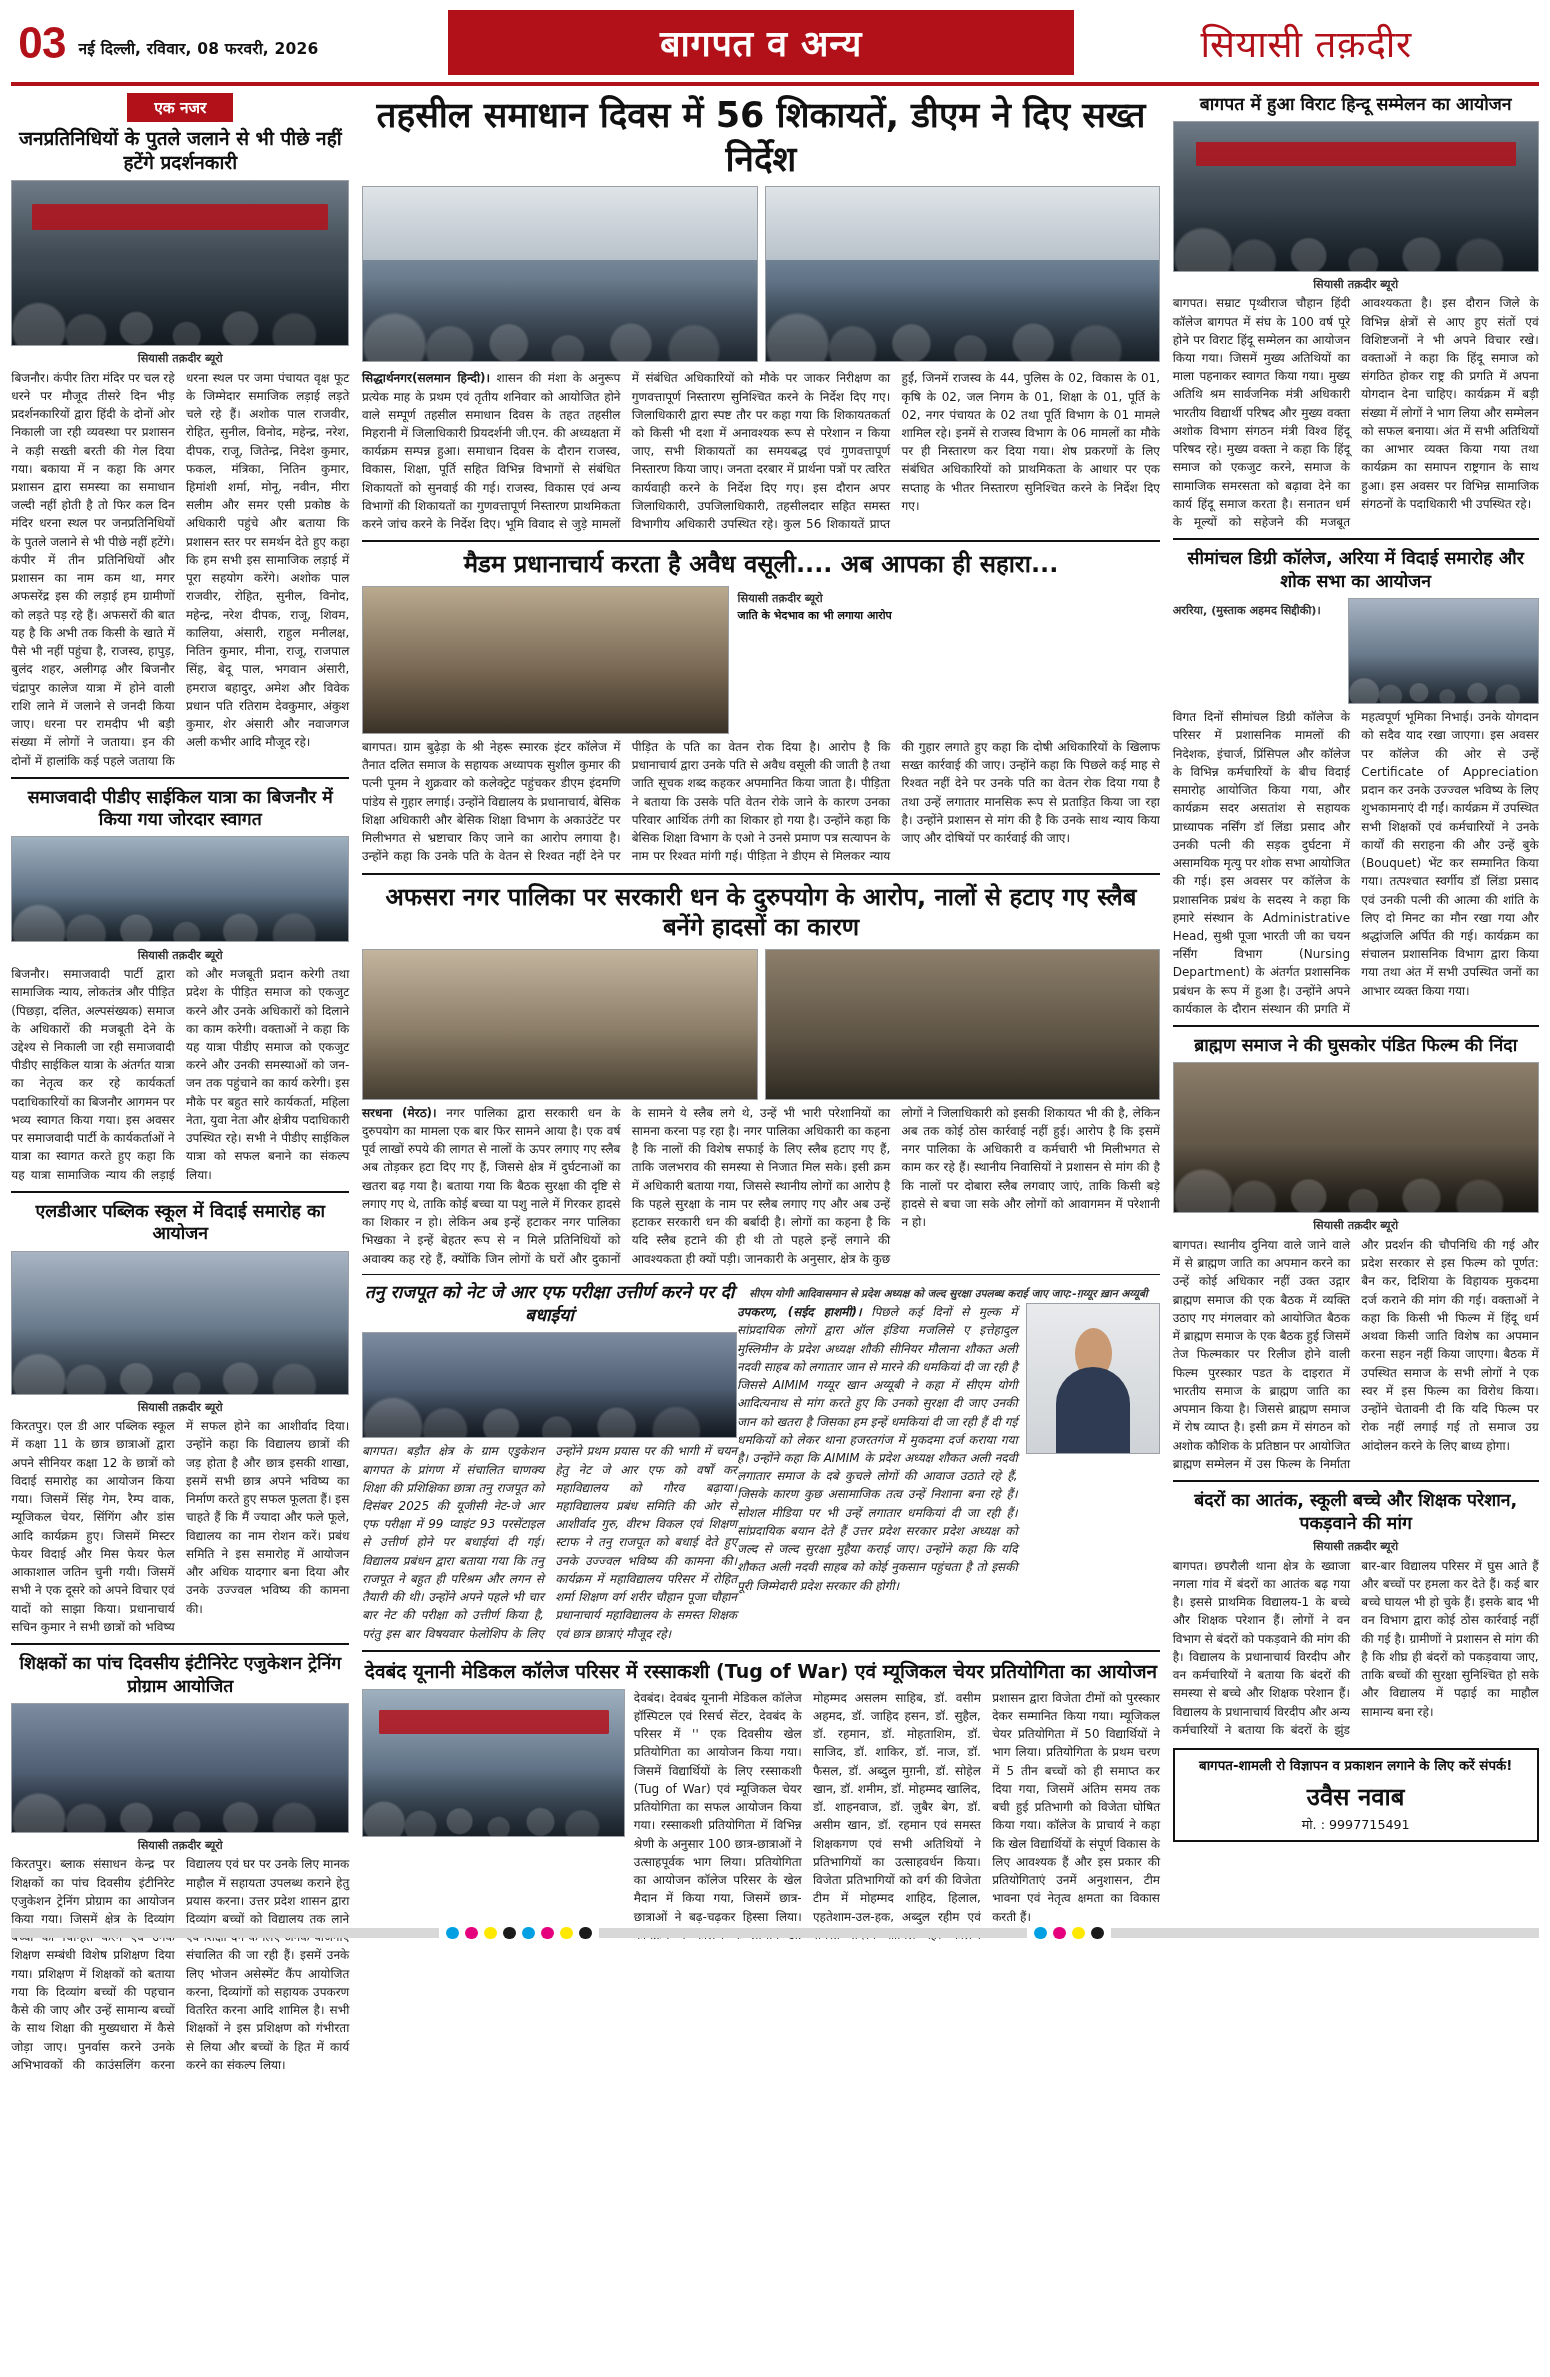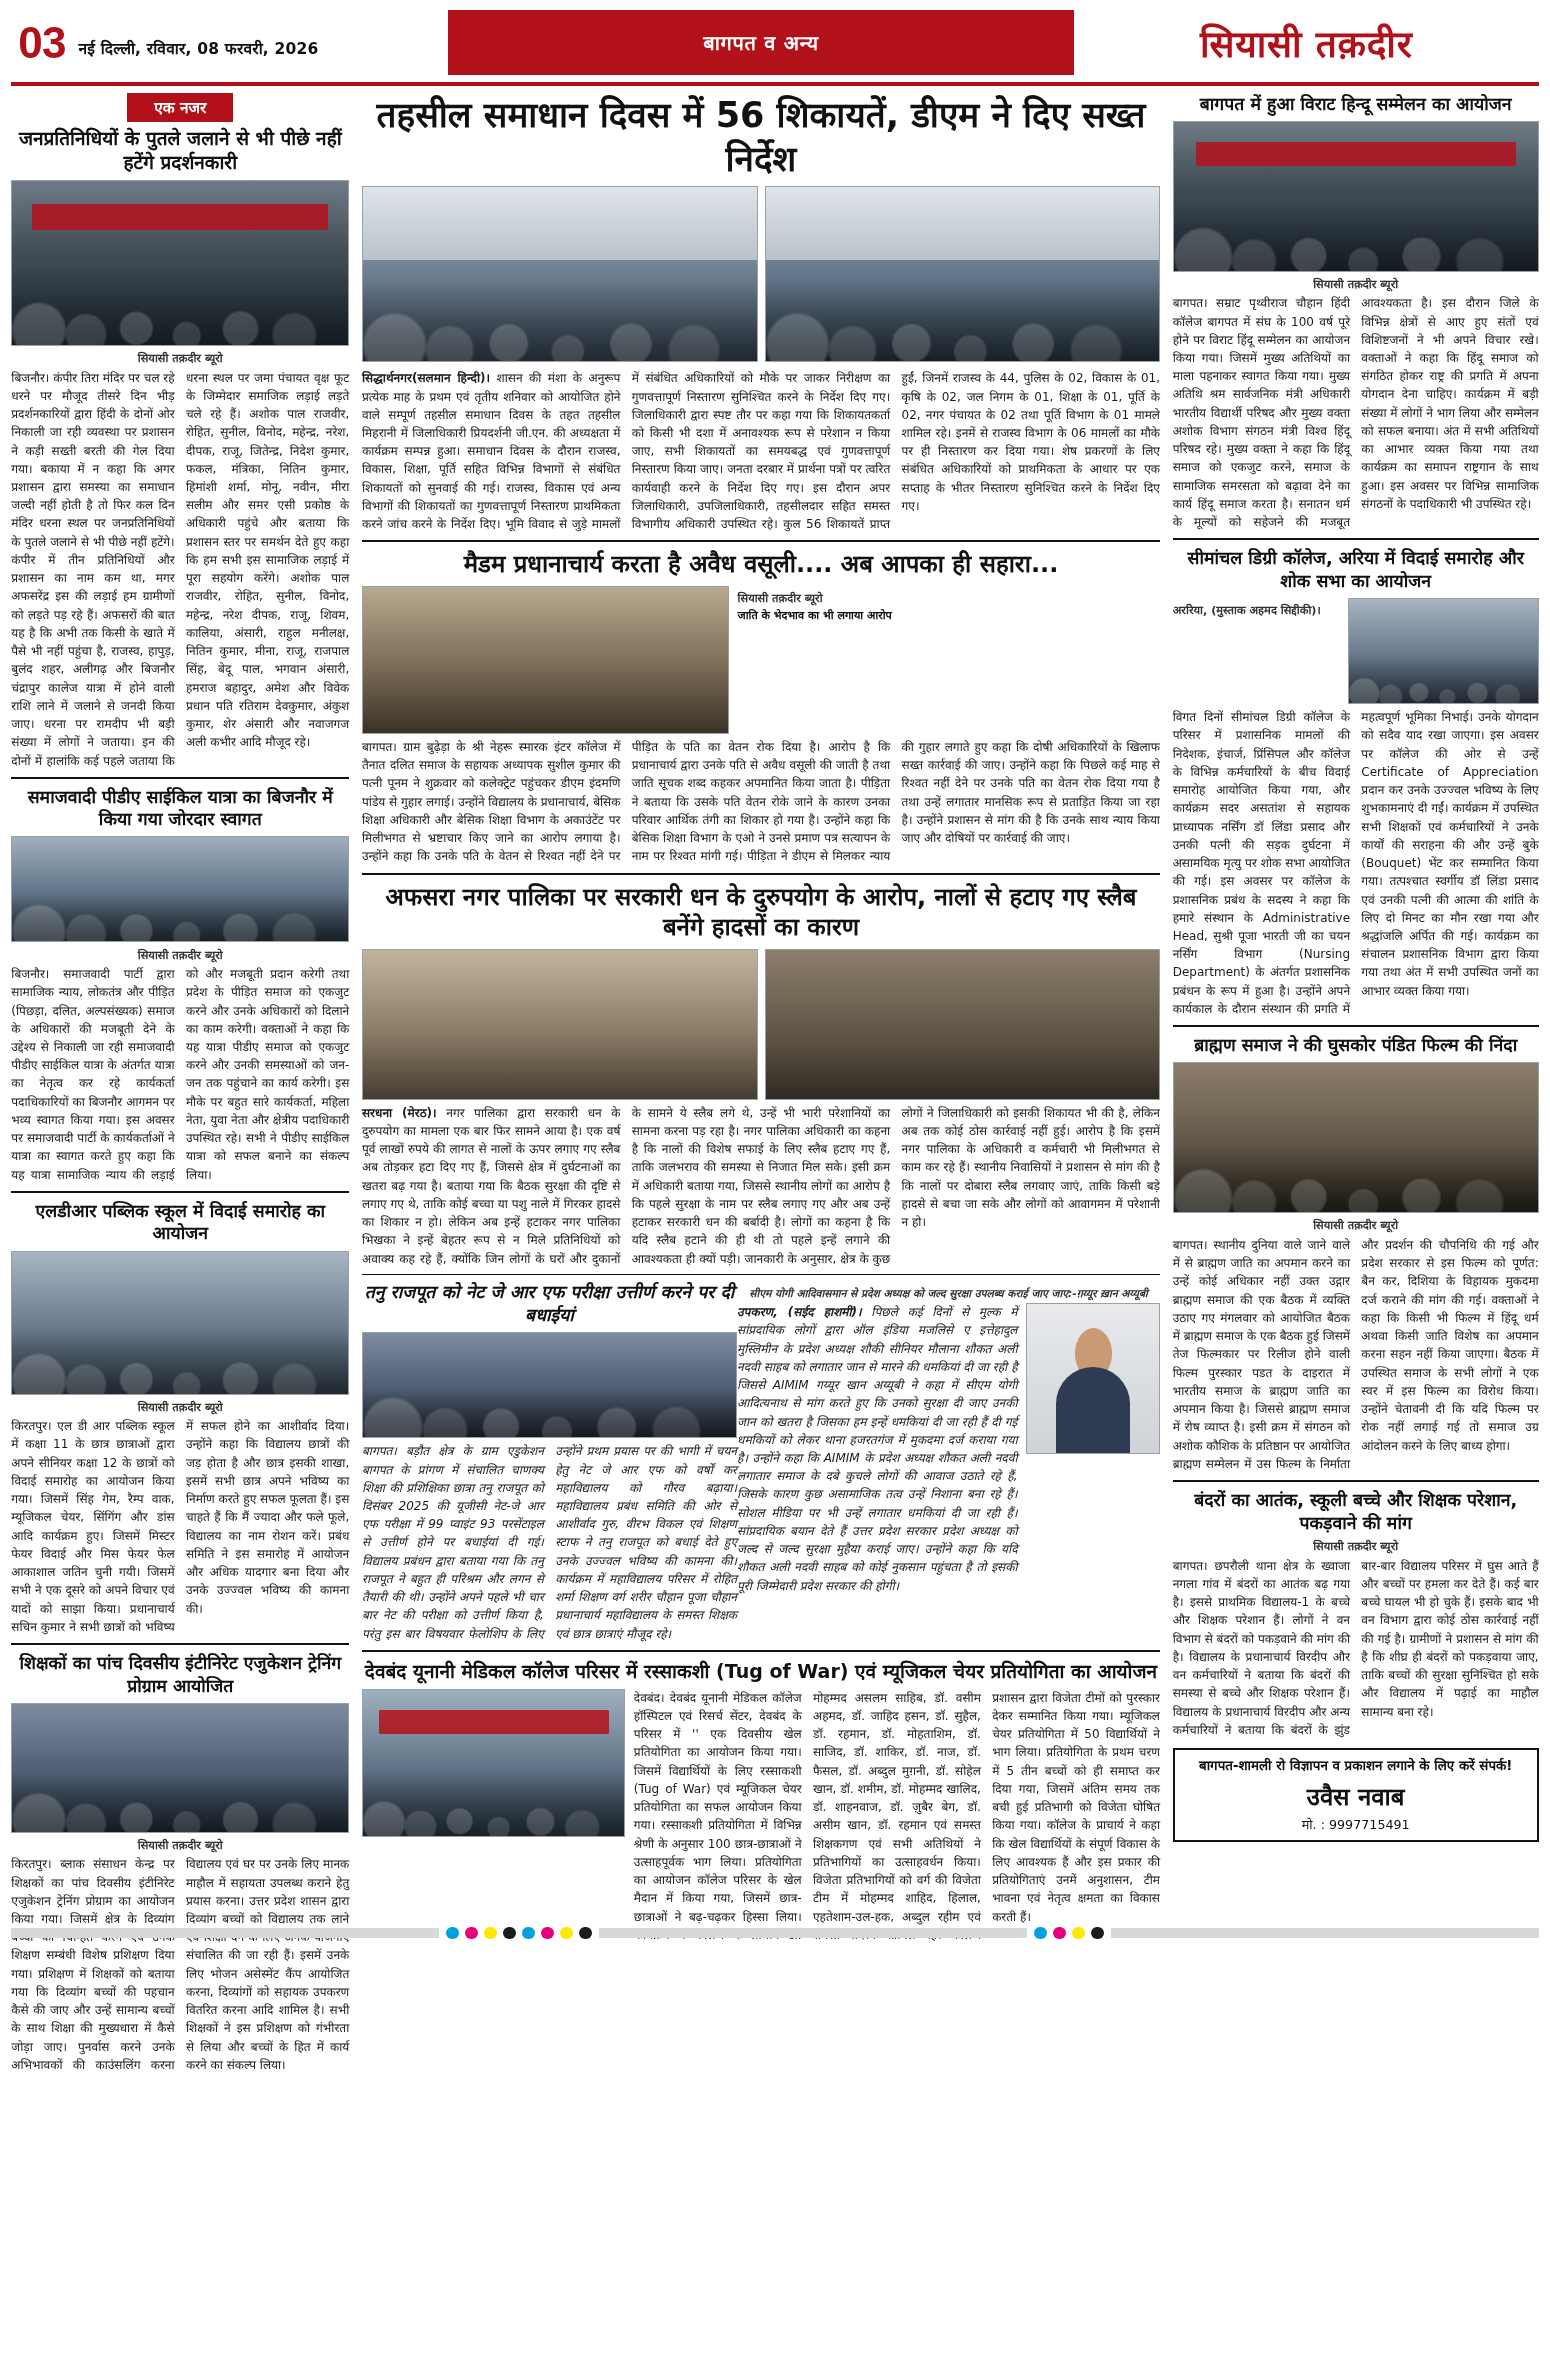--- a/index.html
+++ b/index.html
@@ -37,27 +37,27 @@
   }
   .mh-date {
     font-size: 15.5px; color: #111; font-weight: bold;
     letter-spacing: 0.2px; padding-top: 11.3px;
   }
   .mh-center {
     flex: 1;
     background: #b3111a;
     color: #fff;
     display: flex; align-items: center; justify-content: center;
-    font-size: 20px; font-weight: bold;
+    font-size: 36px; font-weight: bold;
     letter-spacing: 0.7px;
   }
   .mh-right {
     width: 465px;
     display: flex; align-items: center; justify-content: center;
-    font-size: 37px; font-weight: bold; color: #b3111a;
+    font-size: 37px; font-weight: normal; color: #b3111a;
     letter-spacing: 0.7px;
   }
   .mh-rule { height: 3.5px; background: #b3111a; margin-bottom: 7px; }
 
   
   .grid {
     display: grid;
     grid-template-columns: 338px 1fr 366px;
     column-gap: 12.7px;
     height: 2213px;

